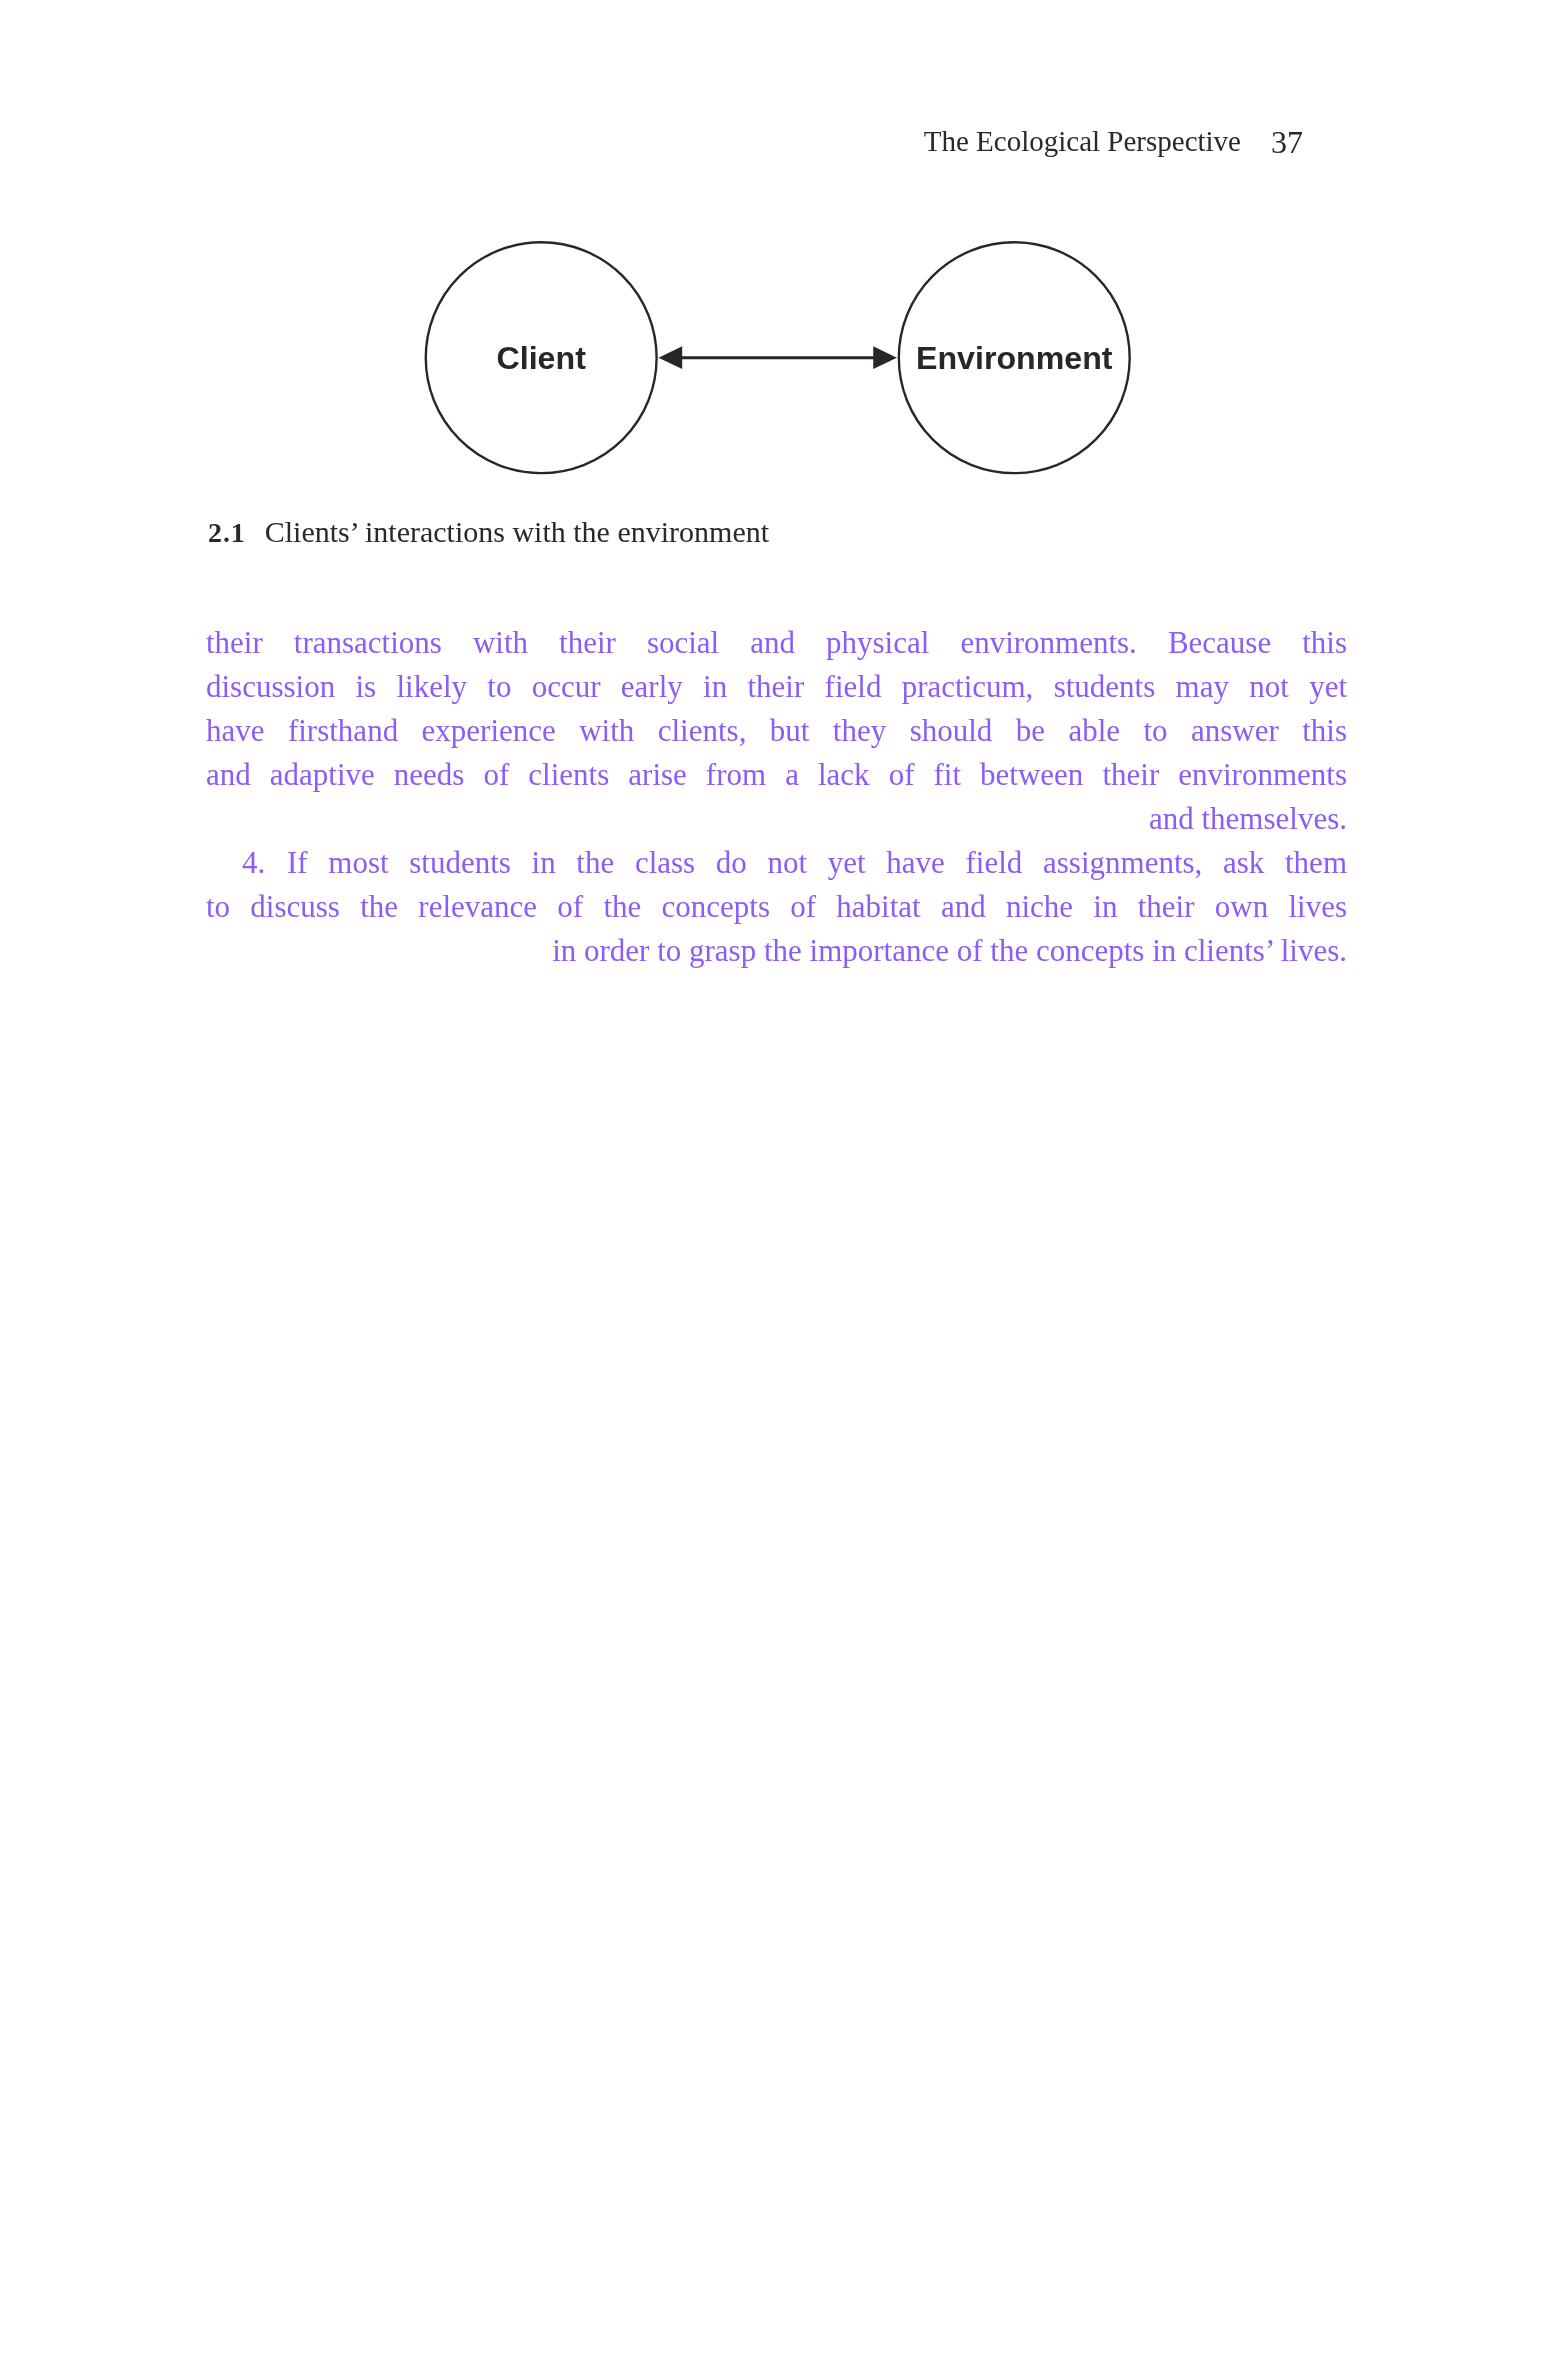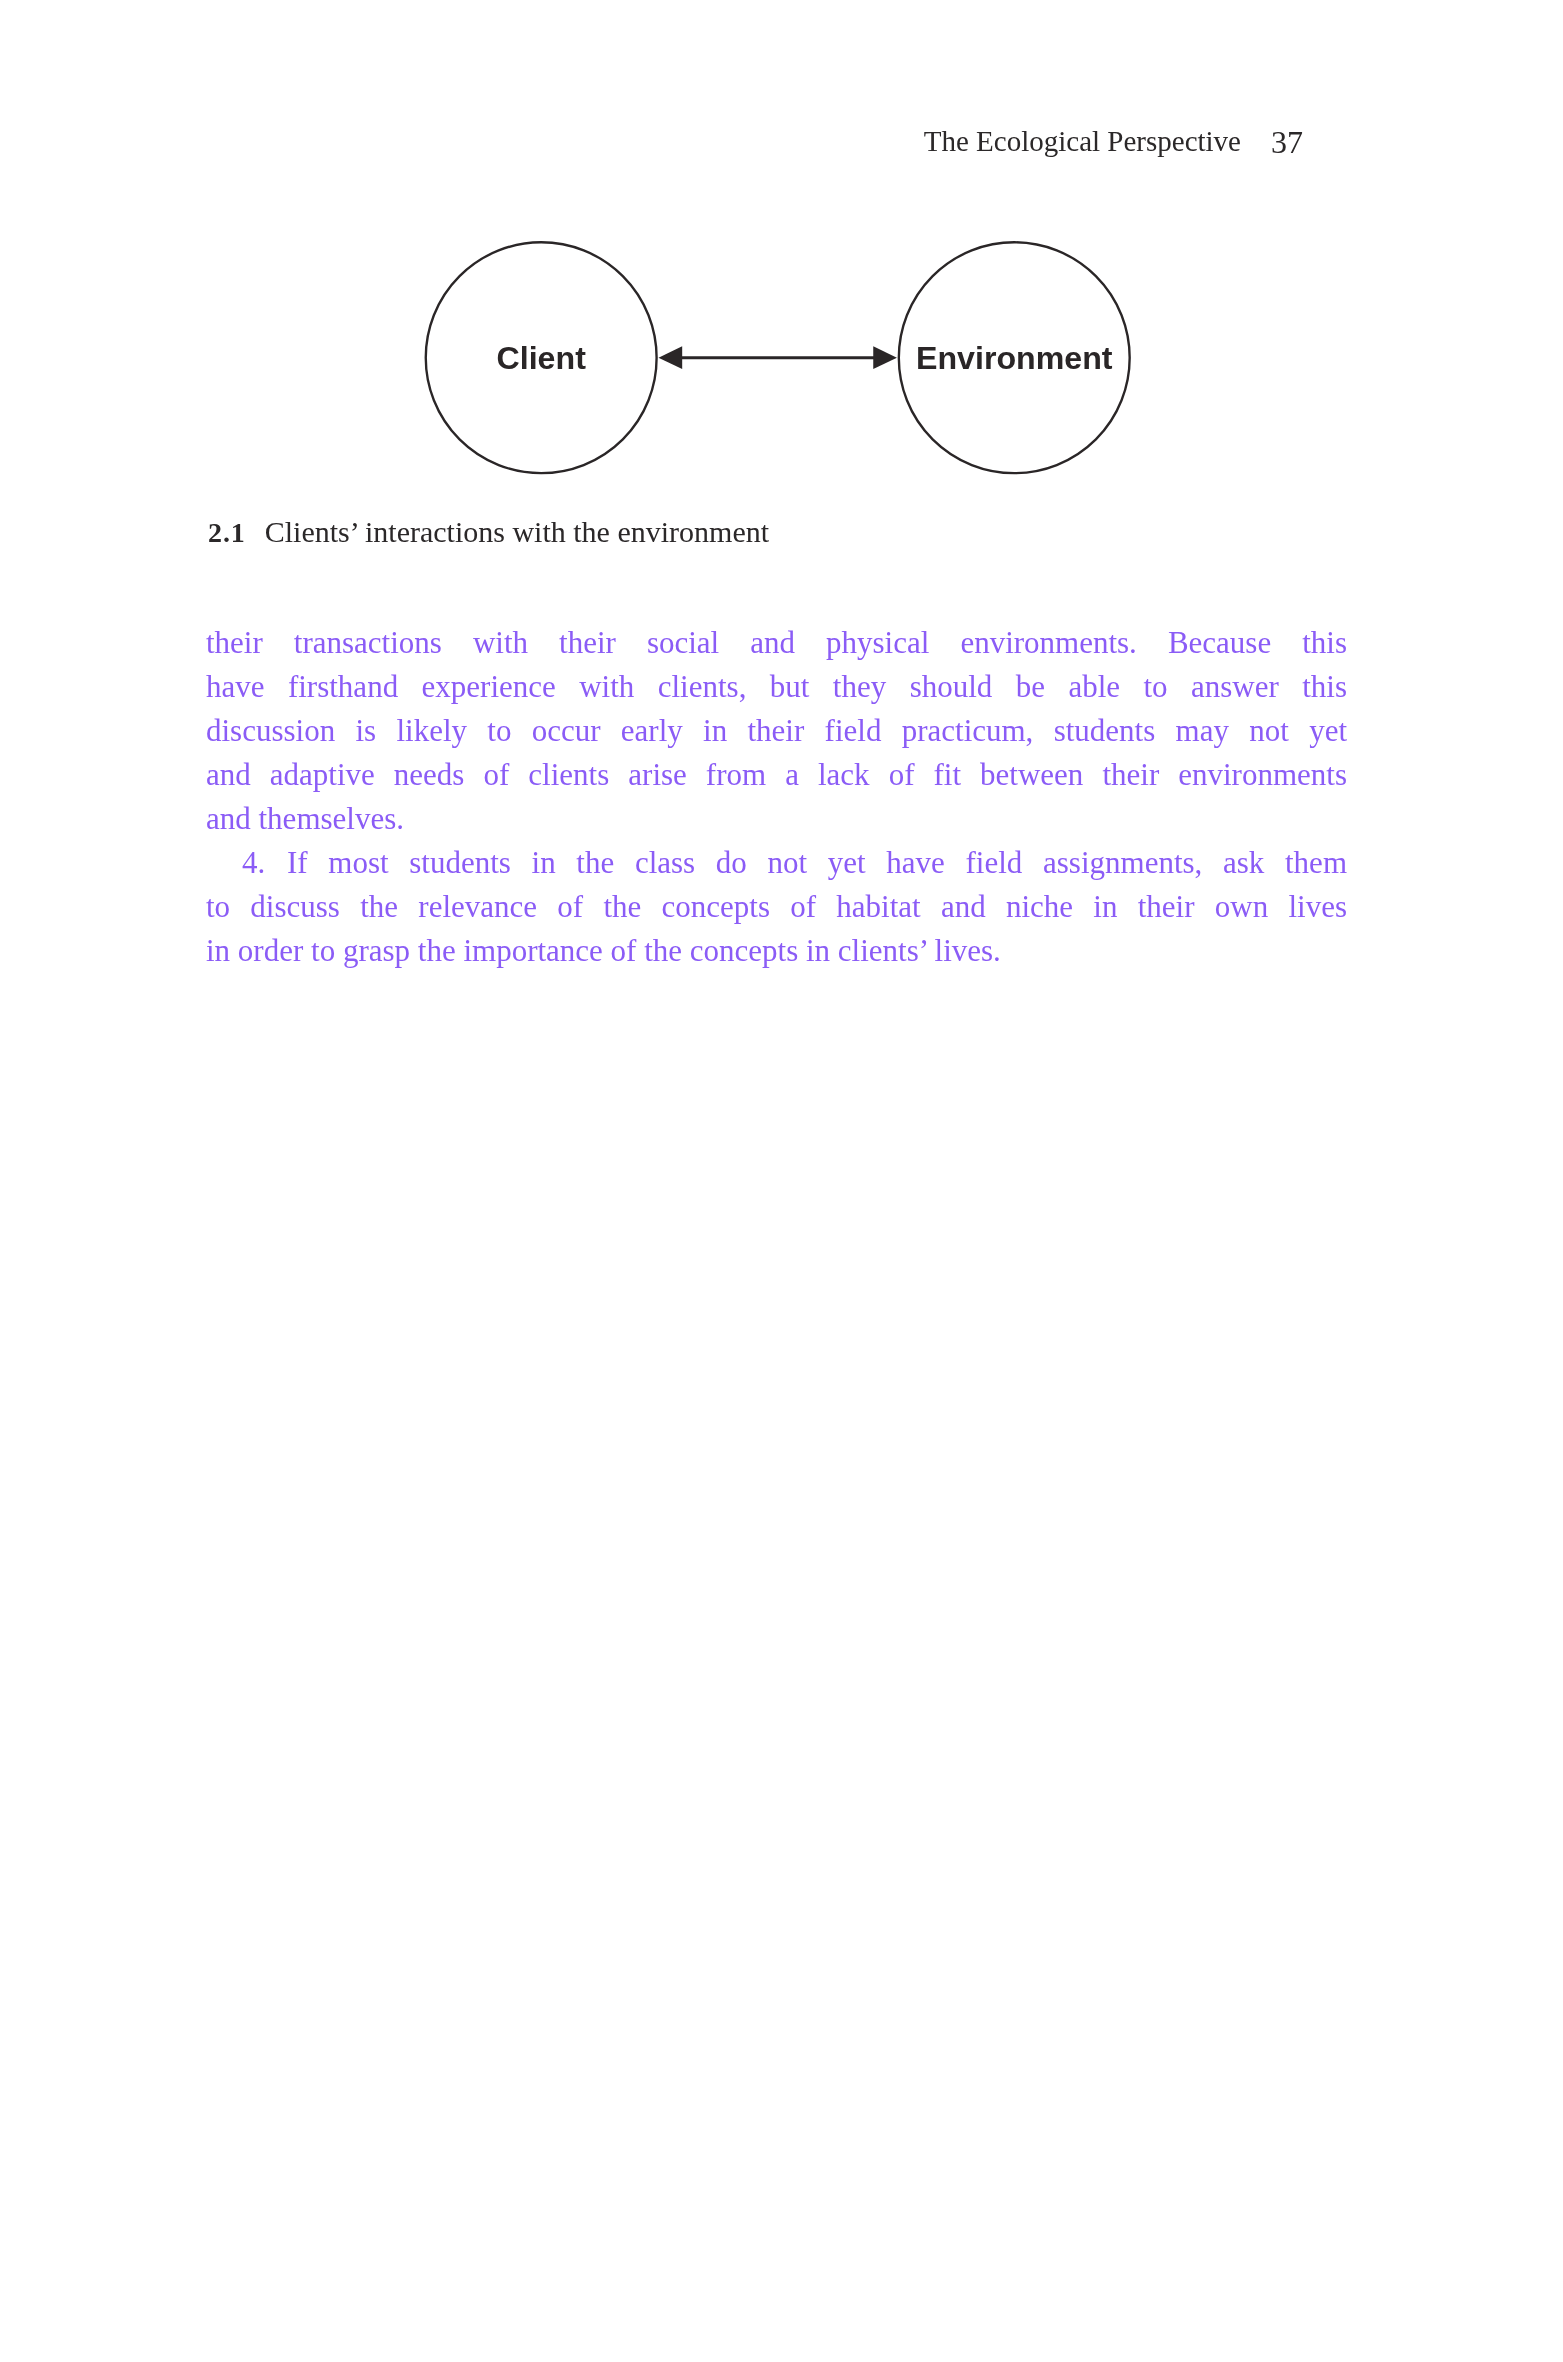--- a/index.html
+++ b/index.html
@@ -76,21 +76,21 @@
   
   .body-text {
     position: absolute;
     top: 621px;
     left: 206px;
     width: 1141px;
     font-size: 31px;
     line-height: 44px;
     color: #8b5cf6;
   }
-  .line { white-space: nowrap; }
+  .line { white-space: nowrap; text-align: right; }
   .line.j { text-align: justify; text-align-last: justify; }
   .line.ind { padding-left: 36px; }
 </style>
 </head>
 <body>
 
 <div class="running-head">
   <span>The Ecological Perspective</span><span class="pagenum">37</span>
 </div>
 
@@ -103,21 +103,21 @@
   <text class="node-label" x="572" y="390">Client</text>
   <text class="node-label" x="1072" y="390">Environment</text>
 </svg>
 
 <div class="figure-caption">
   <span class="fig-num">2.1</span><span class="fig-text">Clients’ interactions with the environment</span>
 </div>
 
 <div class="body-text">
     <div class="line j">their transactions with their social and physical environments. Because this</div>
+    <div class="line j">discussion is likely to occur early in their field practicum, students may not yet</div>
     <div class="line j">have firsthand experience with clients, but they should be able to answer this</div>
-    <div class="line j">discussion is likely to occur early in their field practicum, students may not yet</div>
     <div class="line j">and adaptive needs of clients arise from a lack of fit between their environments</div>
     <div class="line">and themselves.</div>
     <div class="line j ind">4.  If most students in the class do not yet have field assignments, ask them</div>
     <div class="line j">to discuss the relevance of the concepts of habitat and niche in their own lives</div>
     <div class="line">in order to grasp the importance of the concepts in clients’ lives.</div>
   </div>
 
 
 </body></html>

